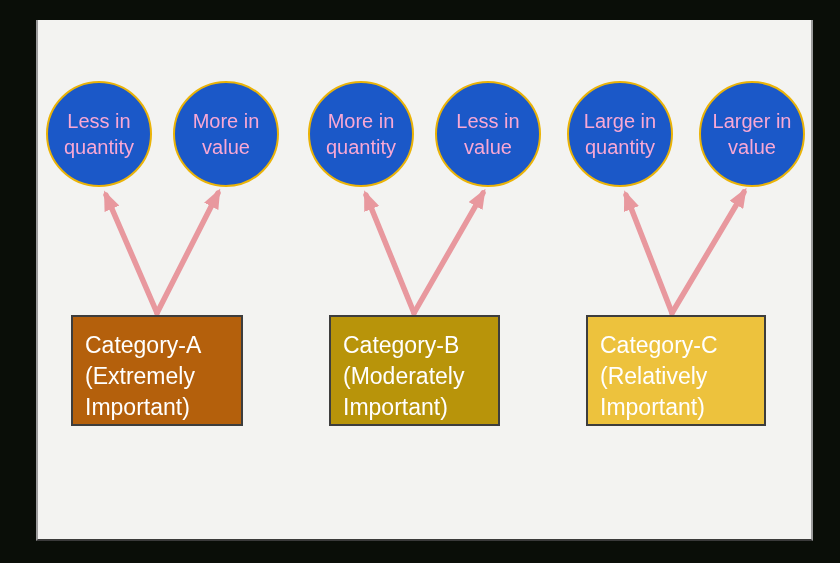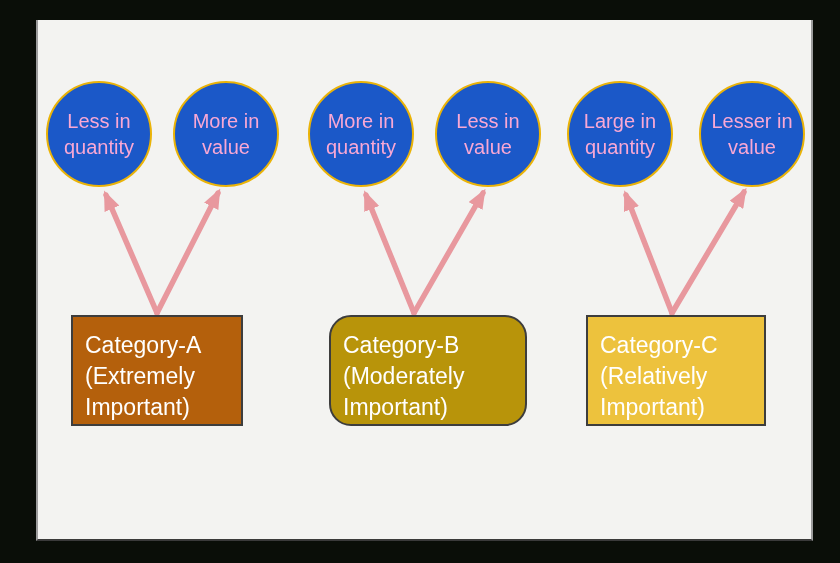--- a/index.html
+++ b/index.html
@@ -63,21 +63,21 @@
     height: 111px;
     border: 2px solid #3d3d3d;
     box-sizing: border-box;
     color: #ffffff;
     font-size: 23px;
     line-height: 31px;
     padding: 13px 12px;
     white-space: pre-line;
   }
   .category.cat-a { left: 71px;  width: 172px; background: #b4600c; }
-  .category.cat-b { left: 329px; width: 198px; background: #b8940a; border-radius: 22px; }
+  .category.cat-b { left: 329px; width: 171px; background: #b8940a; }
   .category.cat-c { left: 586px; width: 180px; background: #edc23d; }
 </style>
 </head>
 <body>
 
 <div class="stage" style="background-color: rgb(10, 14, 8);">
 
   <div class="panel" style="background-color: rgb(243, 243, 241);"></div>
 
   <svg class="arrows" viewBox="0 0 840 563" style="color: rgb(232, 152, 158);">
@@ -99,21 +99,21 @@
   <div class="node n1" style="background-color: rgb(27, 88, 200);">Less in
 quantity</div>
   <div class="node n2" style="background-color: rgb(27, 88, 200);">More in
 value</div>
   <div class="node n3" style="background-color: rgb(27, 88, 200);">More in
 quantity</div>
   <div class="node n4" style="background-color: rgb(27, 88, 200);">Less in
 value</div>
   <div class="node n5" style="background-color: rgb(27, 88, 200);">Large in
 quantity</div>
-  <div class="node n6" style="background-color: rgb(27, 88, 200);">Lesser in
+  <div class="node n6" style="background-color: rgb(27, 88, 200);">Larger in
 value</div>
 
   <div class="category cat-a" style="background-color: rgb(180, 96, 12);">Category-A
 (Extremely
 Important)</div>
   <div class="category cat-b" style="background-color: rgb(184, 148, 10);">Category-B
 (Moderately
 Important)</div>
   <div class="category cat-c" style="background-color: rgb(237, 194, 61);">Category-C
 (Relatively

